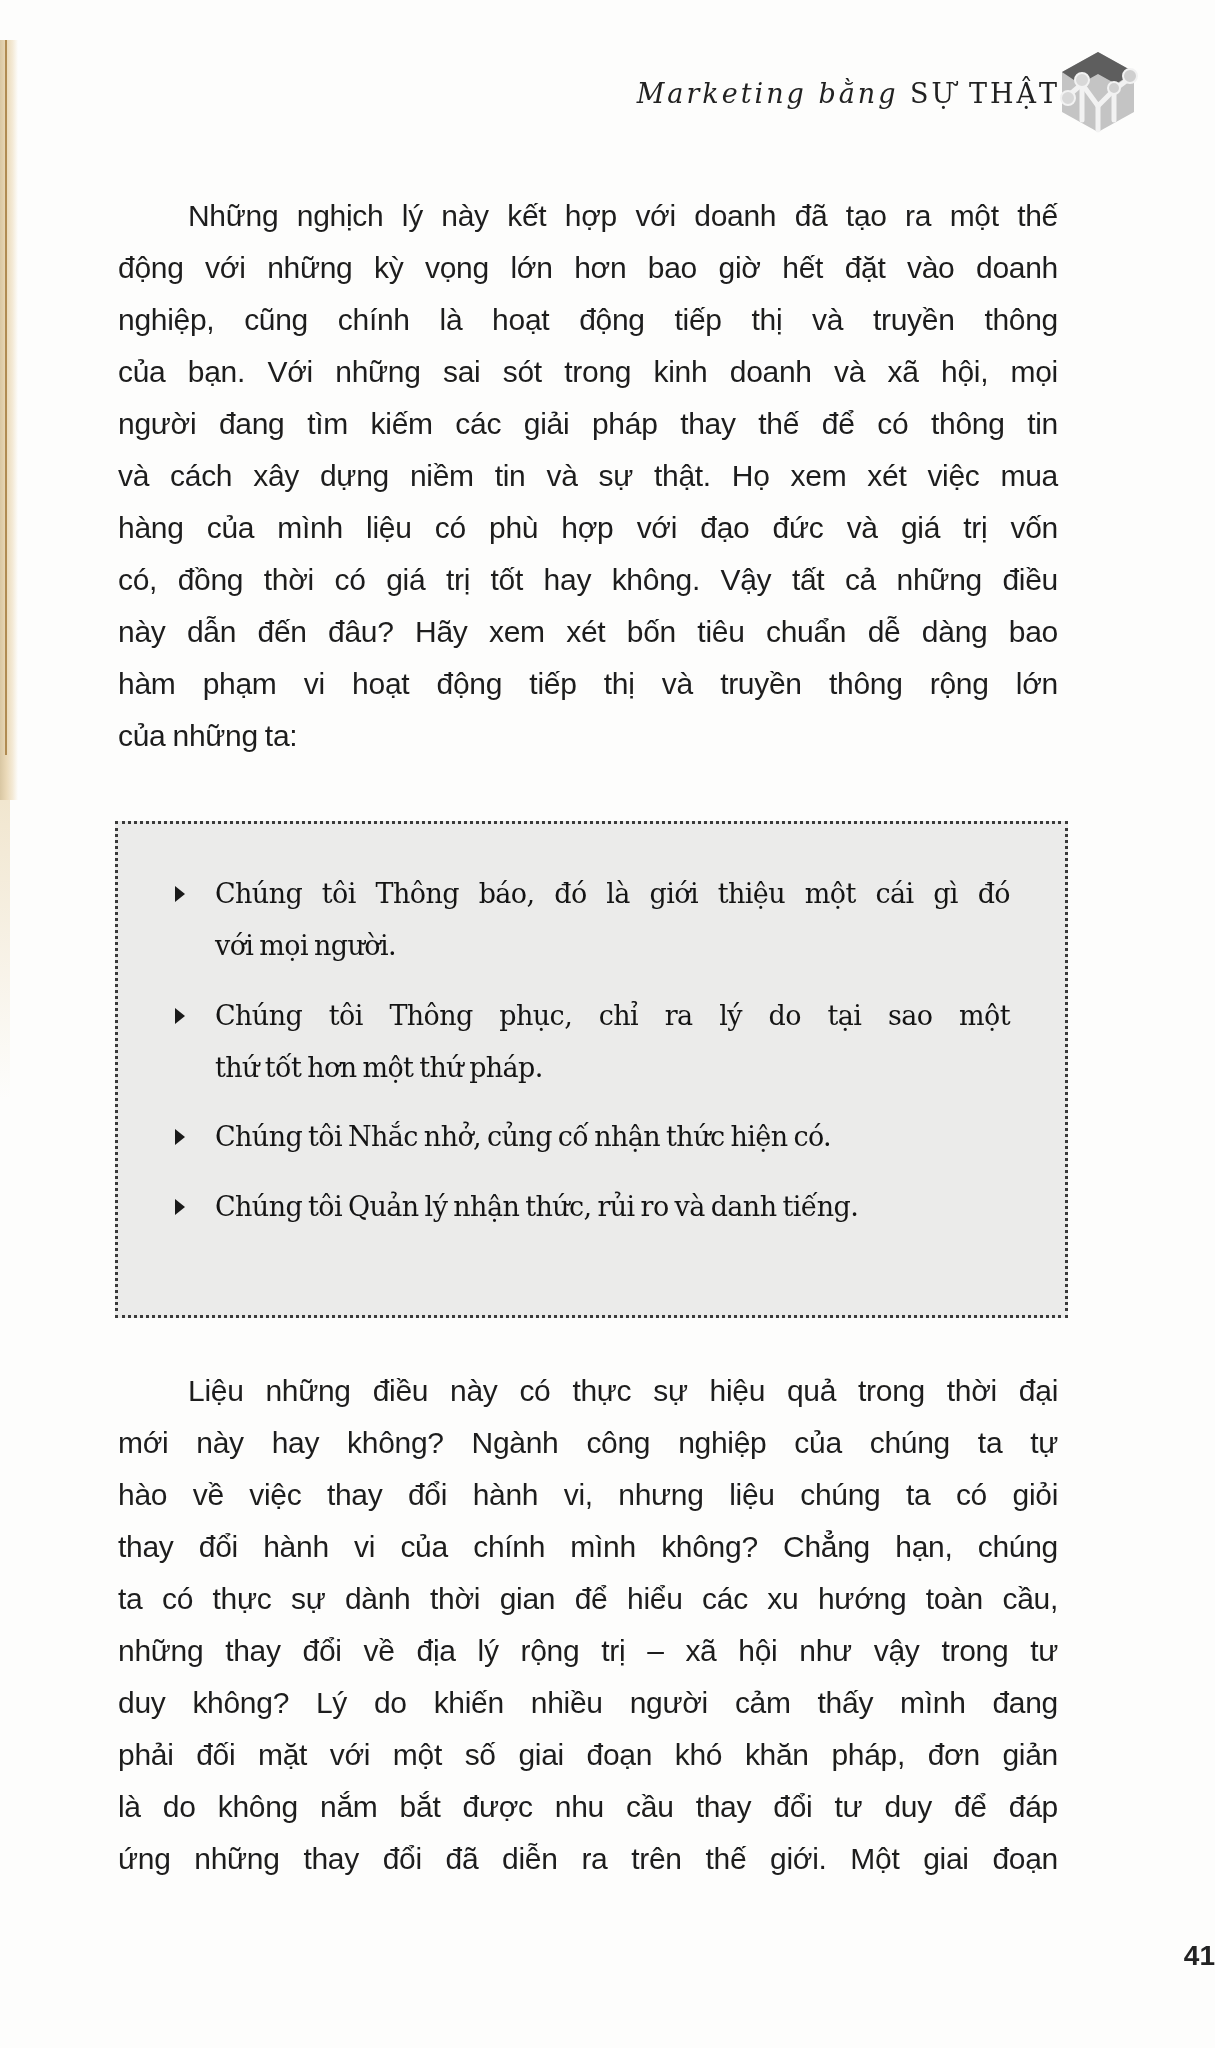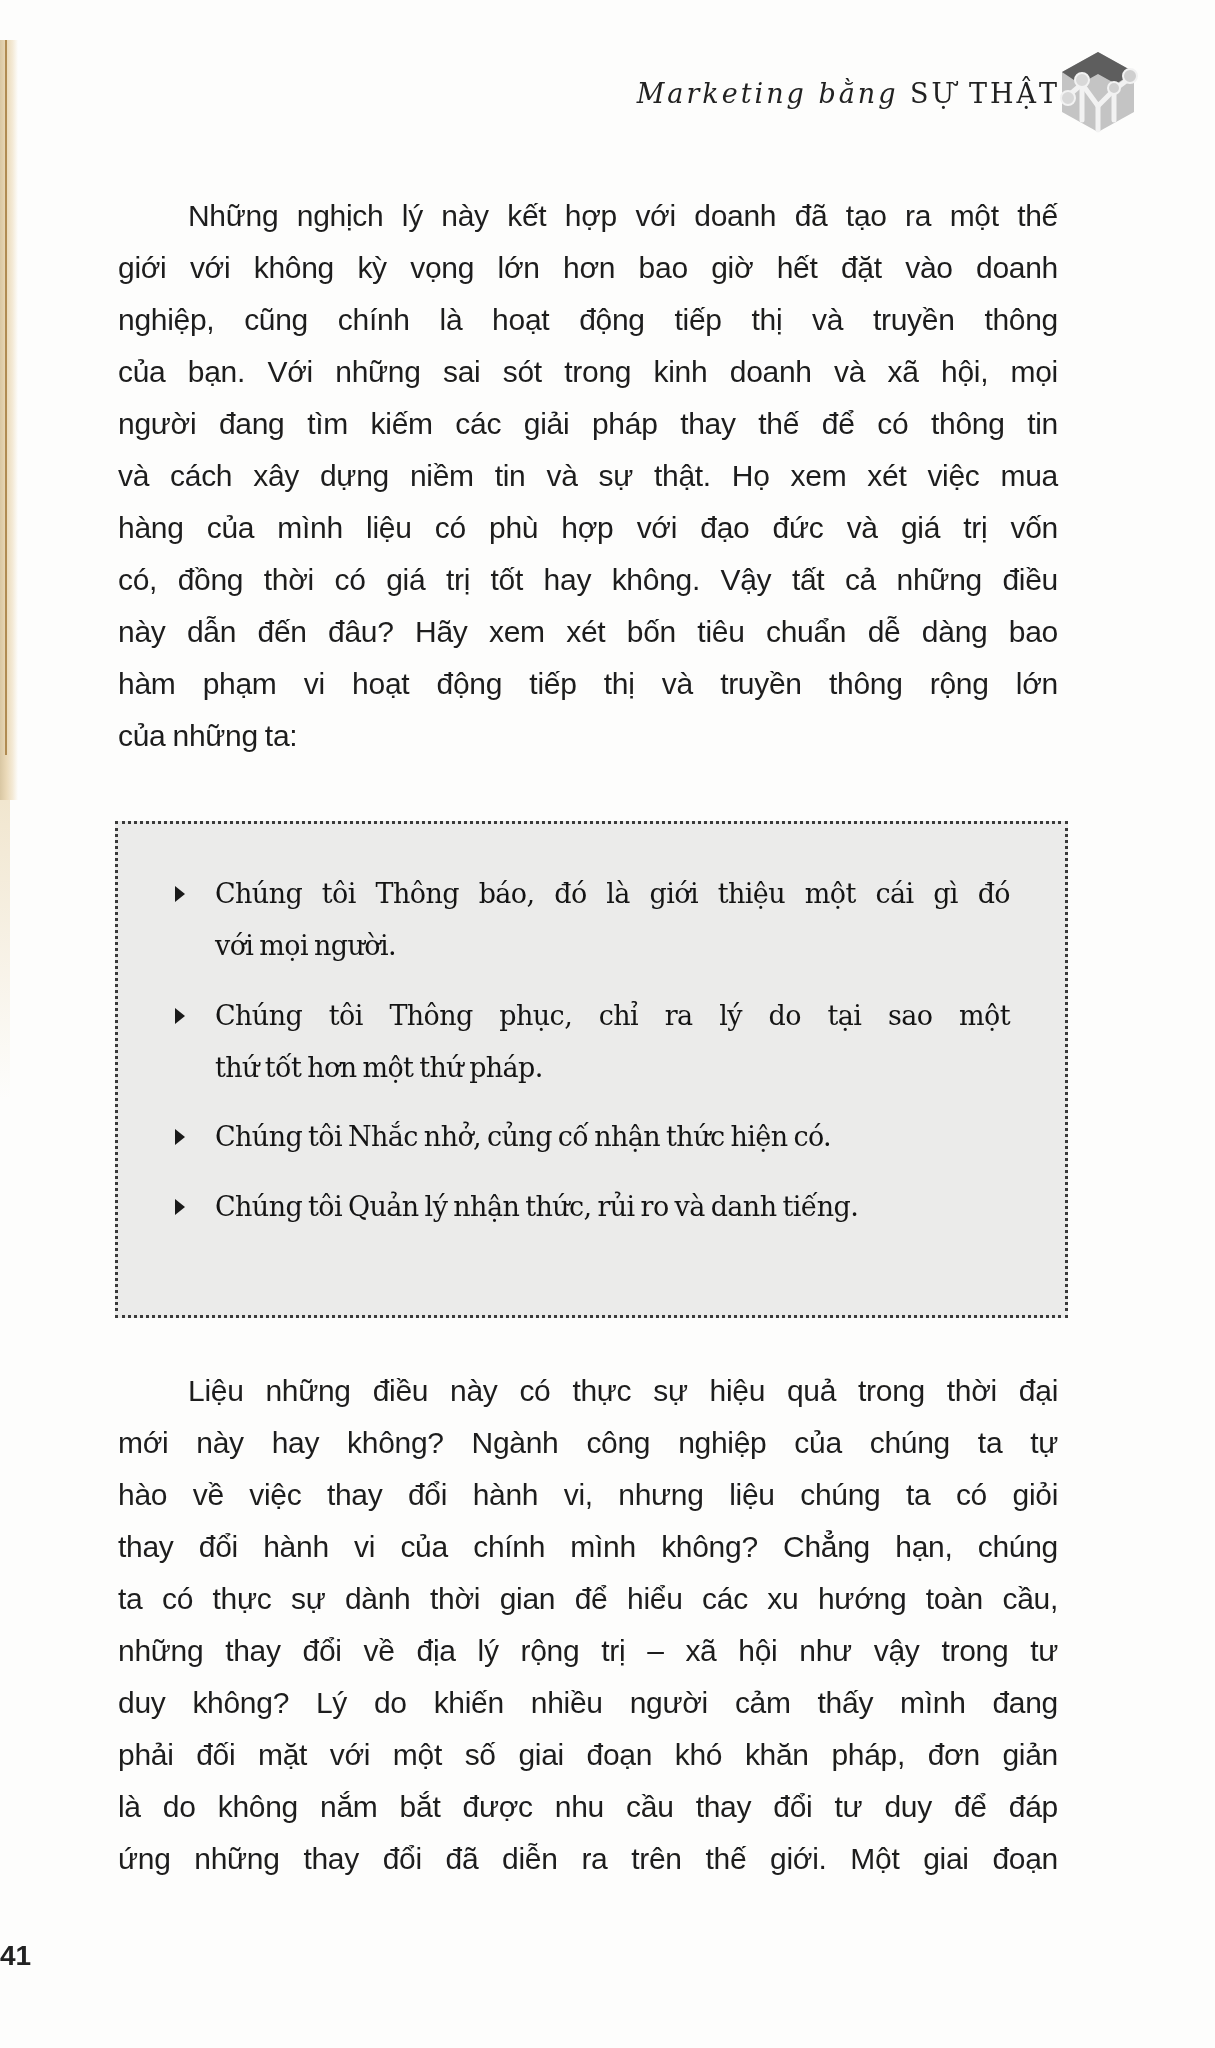--- a/index.html
+++ b/index.html
@@ -56,21 +56,21 @@
     position: absolute; left: 215px; width: 795px;
     font-family: "DejaVu Serif", serif; font-size: 27px;
     line-height: 52px; height: 52px;
     white-space: nowrap; letter-spacing: -0.6px; word-spacing: -2px;
     text-align: justify; text-align-last: justify; color: #141414;
   }
   .bline.last { text-align-last: left; }
   .bline b { font-weight: normal; }
   .page-number {
     position: absolute; left: 0; width: 1215px; top: 1940px;
-    text-align: left; font-size: 28px; font-weight: bold; color: #222;
+    text-align: right; font-size: 28px; font-weight: bold; color: #222;
   }
 </style>
 </head>
 <body>
 
 <div class="spine-edge"></div>
 <div class="spine-line"></div>
 <div class="spine-fade"></div>
 
 <div class="running-head">
@@ -90,21 +90,21 @@
     </g>
     <circle cx="24" cy="30" r="7" fill="#d8d8d8" stroke="#f2f2f2" stroke-width="2"></circle>
     <circle cx="72" cy="26" r="7" fill="#cfcfcf" stroke="#f2f2f2" stroke-width="2"></circle>
     <circle cx="10" cy="48" r="7" fill="#d8d8d8" stroke="#f2f2f2" stroke-width="2"></circle>
     <circle cx="56" cy="38" r="6" fill="#d0d0d0" stroke="#f2f2f2" stroke-width="2"></circle>
   </svg>
 </div>
 
 <div>
   <div class="line indent" style="top:190px">Những nghịch lý này kết hợp với doanh đã tạo ra một thế</div>
-  <div class="line" style="top:242px">giới với không kỳ vọng lớn hơn bao giờ hết đặt vào doanh</div>
+  <div class="line" style="top:242px">động với những kỳ vọng lớn hơn bao giờ hết đặt vào doanh</div>
   <div class="line" style="top:294px">nghiệp, cũng chính là hoạt động tiếp thị và truyền thông</div>
   <div class="line" style="top:346px">của bạn. Với những sai sót trong kinh doanh và xã hội, mọi</div>
   <div class="line" style="top:398px">người đang tìm kiếm các giải pháp thay thế để có thông tin</div>
   <div class="line" style="top:450px">và cách xây dựng niềm tin và sự thật. Họ xem xét việc mua</div>
   <div class="line" style="top:502px">hàng của mình liệu có phù hợp với đạo đức và giá trị vốn</div>
   <div class="line" style="top:554px">có, đồng thời có giá trị tốt hay không. Vậy tất cả những điều</div>
   <div class="line" style="top:606px">này dẫn đến đâu? Hãy xem xét bốn tiêu chuẩn dễ dàng bao</div>
   <div class="line" style="top:658px">hàm phạm vi hoạt động tiếp thị và truyền thông rộng lớn</div>
   <div class="line last" style="top:710px">của những ta:</div>
 </div>

